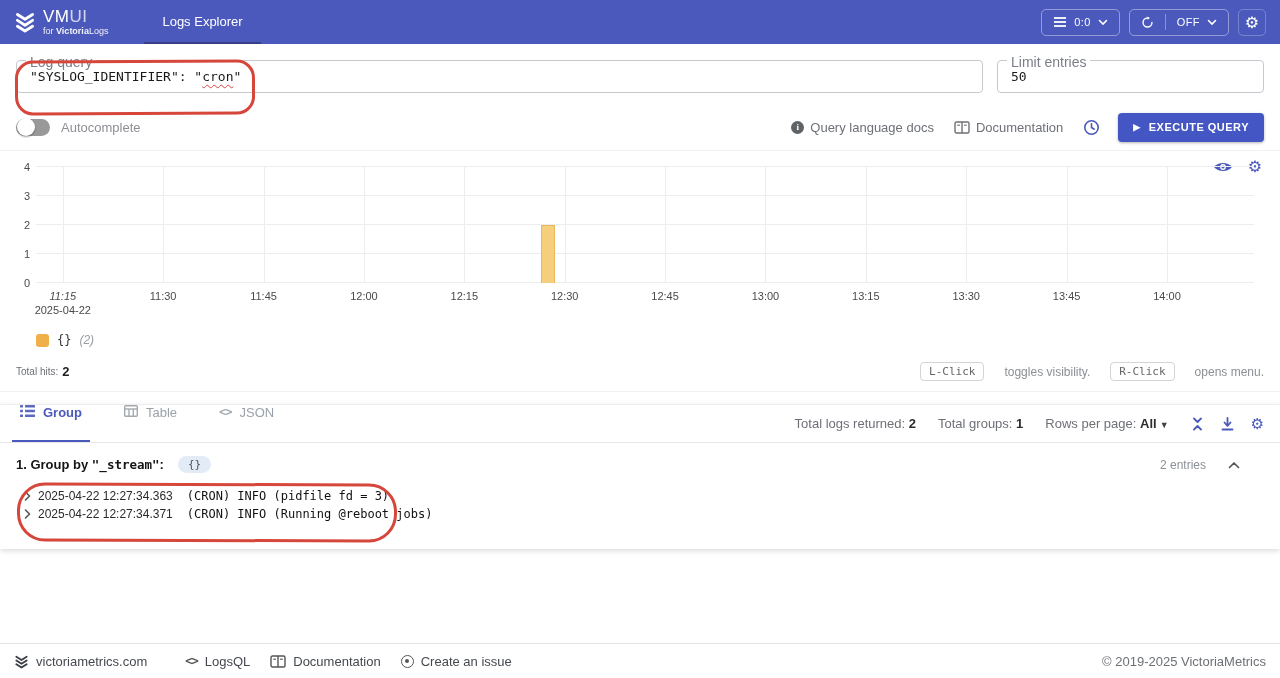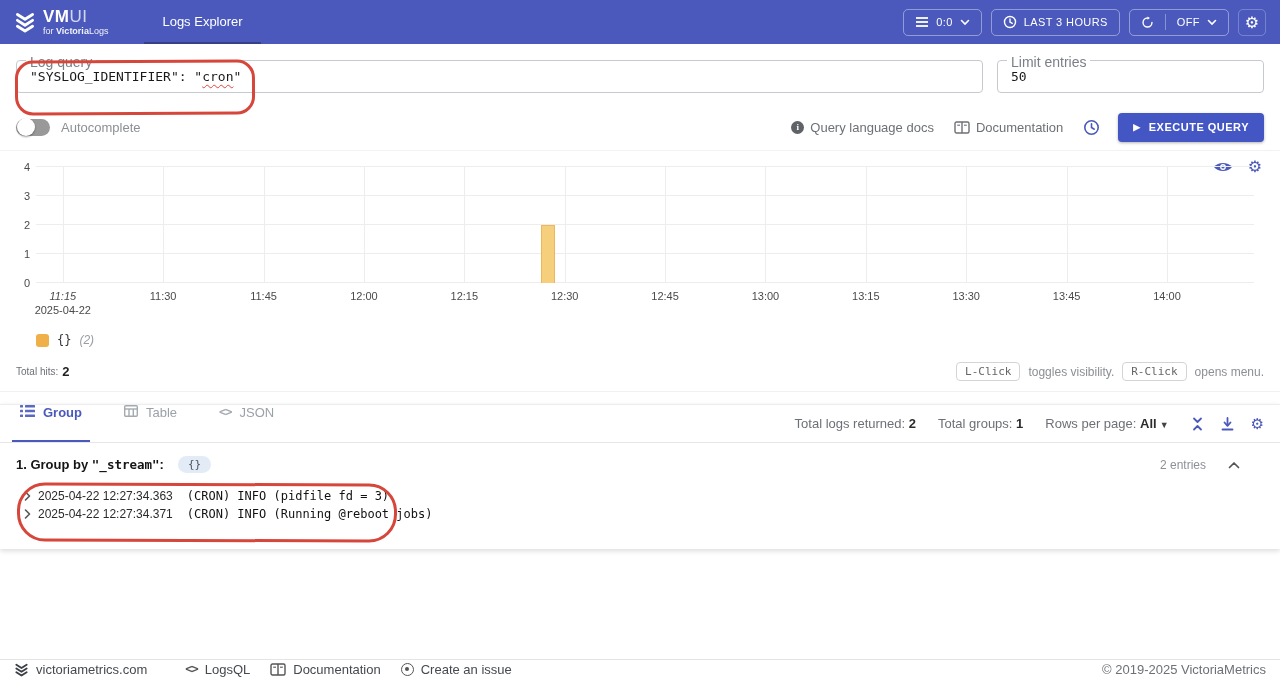--- a/index.html
+++ b/index.html
@@ -17,21 +17,21 @@
   *{box-sizing:border-box;margin:0;padding:0;}
   html,body{width:1280px;height:678px;overflow:hidden;background:#fff;
     font-family:"Liberation Sans",sans-serif;color:var(--txt);}
   .mono{font-family:"DejaVu Sans Mono","Liberation Mono",monospace;}
 
   
   .navbar{height:44px;background:var(--accent);display:flex;align-items:stretch;color:#fff;}
   .brand{display:flex;align-items:center;gap:7px;padding:0 10px 0 14px;}
   .brand-txt{line-height:1;}
   .brand-row1{font-size:17px;letter-spacing:.5px;}
-  .brand-bold{font-weight:bold;}
+  .brand-bold{font-weight:normal;}
   .brand-light{font-weight:300;opacity:.75;margin-top:36px;}
   .brand-row2{font-size:9px;margin-top:2px;opacity:.92;}
   .brand-row2 .b{font-weight:bold;}
   .nav-tab{display:flex;align-items:center;padding:0 18px;font-size:13px;
     border-bottom:2px solid rgba(0,0,0,.28);cursor:pointer;margin-left:26px;}
   .nav-spacer{flex:1;}
   .nav-controls{display:flex;align-items:center;gap:9px;padding-right:14px;}
   .nav-btn{display:flex;align-items:center;gap:7px;height:27px;padding:0 11px;
     border:1px solid rgba(255,255,255,.4);border-radius:5px;font-size:11px;
     letter-spacing:.4px;cursor:pointer;white-space:nowrap;}
@@ -83,21 +83,21 @@
   .bar{position:absolute;bottom:0;width:14px;background:var(--bar-fill);
     border:1px solid var(--bar-border);border-bottom:none;border-radius:1px 1px 0 0;cursor:pointer;}
   .legend{display:flex;align-items:center;gap:8px;margin:50px 0 0 20px;}
   .legend-item{display:flex;align-items:center;gap:8px;cursor:pointer;}
   .legend-swatch{width:13px;height:13px;border-radius:3px;background:var(--swatch);}
   .legend-label{font-size:12px;color:#333;}
   .legend-count{font-size:12px;font-style:italic;color:#9a9da2;}
   .hits-row{display:flex;align-items:center;margin-top:15px;}
   .hits-label{font-size:10px;color:#6d7076;}
   .hits-value{font-size:13px;font-weight:bold;color:#222;margin-left:4px;}
-  .hints{margin-left:auto;display:flex;align-items:center;gap:8px;font-size:12px;color:#8c8f94;}
+  .hints{margin-left:auto;display:flex;align-items:center;gap:20px;font-size:12px;color:#8c8f94;}
   .kbd{font-family:"DejaVu Sans Mono","Liberation Mono",monospace;font-size:11px;color:#666;
     border:1px solid #d4d4d4;border-radius:4px;padding:2px 8px;background:#fff;}
 
   
   .results-card{margin-top:12px;background:#fff;border-top:1px solid #ededed;
     box-shadow:0 2px 5px rgba(0,0,0,.14);padding-bottom:26px;}
   .tabs-row{display:flex;align-items:center;height:38px;border-bottom:1px solid #e6e6e6;padding:0 16px;}
   .tab{display:flex;align-items:flex-start;gap:8px;font-size:13px;color:#9ba1a8;height:100%;
     padding:0 4px;margin-right:34px;cursor:pointer;position:relative;}
   .tab.active{color:var(--accent);font-weight:bold;}
@@ -126,21 +126,21 @@
   .log-time{font-size:12px;color:#2b2b2b;white-space:pre;}
   .log-msg{font-family:"DejaVu Sans Mono","Liberation Mono",monospace;font-size:12px;
     color:#111;margin-left:14px;white-space:pre;}
 
   
   .annotation{position:absolute;border:3px solid var(--ann);pointer-events:none;}
   .ann-query{left:15px;top:60px;width:240px;height:55px;border-radius:18px;transform:rotate(-.25deg);}
   .ann-logs{left:17px;top:483px;width:380px;height:59px;border-radius:28px;transform:rotate(.15deg);}
 
   
-  .footer{position:absolute;left:0;right:0;bottom:0;height:19px;border-top:1px solid #e4e4e4;
+  .footer{position:absolute;left:0;right:0;bottom:0;height:35px;border-top:1px solid #e4e4e4;
     background:#fff;display:flex;align-items:center;padding:0 14px;font-size:13px;color:#45494f;}
   .f-item{display:flex;align-items:center;gap:7px;cursor:pointer;margin-right:24px;white-space:nowrap;}
   .f-item.tight{margin-right:20px;}
   .issue-circle{width:13px;height:13px;border-radius:50%;border:1.5px solid #555;position:relative;}
   .issue-circle::after{content:"";position:absolute;left:50%;top:50%;width:4px;height:4px;
     border-radius:50%;background:#555;transform:translate(-50%,-50%);}
   .f-spacer{flex:1;}
   .copyright{color:#6d7076;}
 </style>
 </head>
@@ -168,27 +168,20 @@
         <g stroke="#fff" stroke-width="1.8">
             <line x1="1" y1="2" x2="13" y2="2"></line>
             <line x1="1" y1="6" x2="13" y2="6"></line>
             <line x1="1" y1="10" x2="13" y2="10"></line>
           </g>
       </svg>
       <span>0:0</span>
       <svg width="10" height="7" viewBox="0 0 10 7">
         <path d="M1.5 1.5 L5 5 L8.5 1.5" fill="none" stroke="#fff" stroke-width="1.6" stroke-linecap="round"></path>
       </svg>
-    </div>
-    <div class="nav-btn">
-      <svg width="14" height="14" viewBox="0 0 16 16">
-        <circle cx="8" cy="8" r="6.3" fill="none" stroke="#fff" stroke-width="1.6"></circle>
-        <path d="M8 4.5 V8 L10.6 9.6" fill="none" stroke="#fff" stroke-width="1.6" stroke-linecap="round"></path>
-      </svg>
-      <span>LAST 3 HOURS</span>
     </div>
     <div class="nav-btn">
       <svg width="13" height="13" viewBox="0 0 16 16">
         <path d="M13.5 8 A5.5 5.5 0 1 1 8 2.5" fill="none" stroke="#fff" stroke-width="1.7" stroke-linecap="round"></path>
         <path d="M8 0.5 L11 2.6 L8 4.7 Z" fill="#fff"></path>
       </svg>
       <span class="vdivider"></span>
       <span>OFF</span>
       <svg width="10" height="7" viewBox="0 0 10 7">
         <path d="M1.5 1.5 L5 5 L8.5 1.5" fill="none" stroke="#fff" stroke-width="1.6" stroke-linecap="round"></path>

